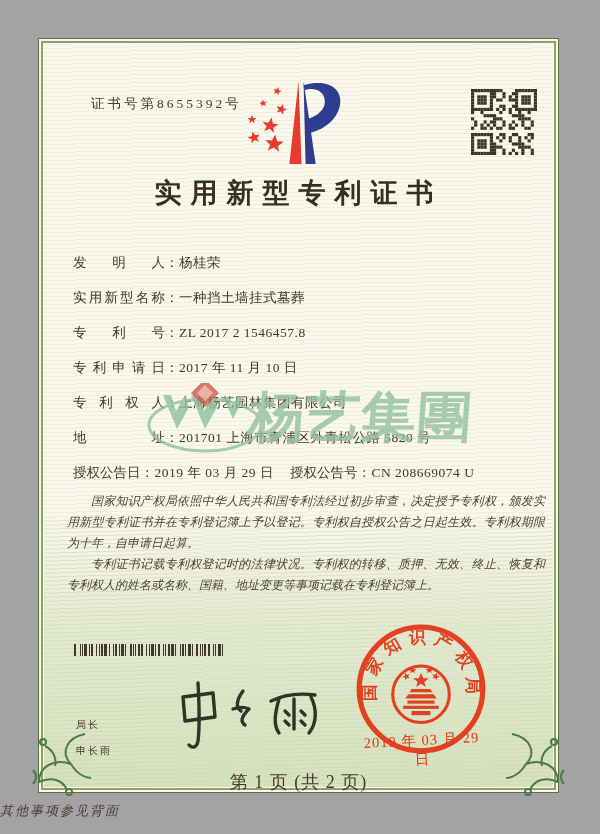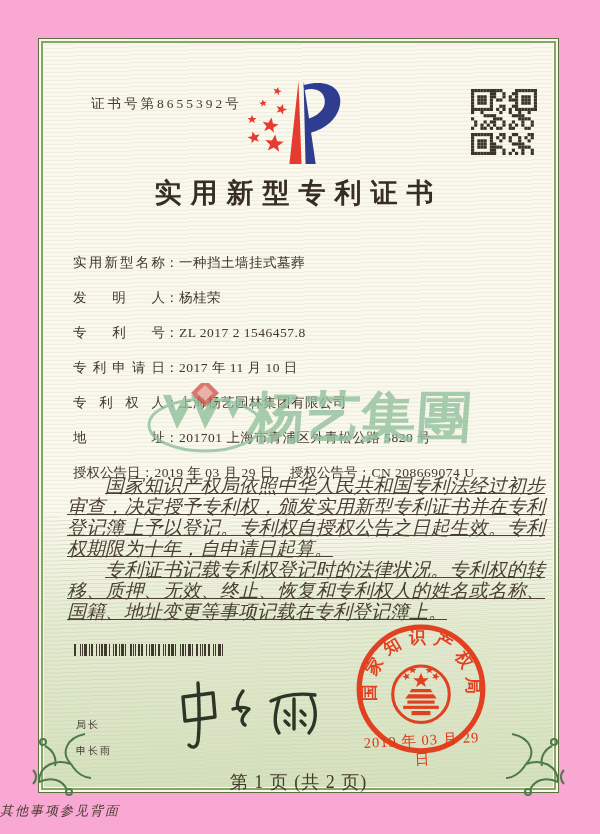--- a/index.html
+++ b/index.html
@@ -1,16 +1,16 @@
 <!DOCTYPE html>
 <html><head>
 <meta charset="utf-8">
 <style>
   html,body{margin:0;padding:0;}
-  .page{position:relative;width:600px;height:834px;background:#f9a8d4;overflow:hidden;
+  .page{position:relative;width:600px;height:834px;background:#a3a3a3;overflow:hidden;
         font-family:"Liberation Serif","DejaVu Serif",serif;color:#3f362b;}
   
   .frame{position:absolute;left:38px;top:38px;width:519px;height:753px;
          border:1px solid #5a7040;background:#faf7ec;}
   .frame-inner{position:absolute;inset:2px;border:2px solid #8aa369;pointer-events:none;}
   .guilloche{position:absolute;inset:5px;
       background:repeating-linear-gradient(179deg,rgba(125,165,115,.10) 0 1px,transparent 1px 4px);
       pointer-events:none;}
   .tint-bottom{position:absolute;left:5px;right:5px;bottom:5px;height:270px;
       background:linear-gradient(180deg,rgba(206,221,178,0) 0%,rgba(203,219,176,.45) 40%,rgba(198,215,170,.7) 100%),
@@ -24,22 +24,22 @@
          font-size:27px;font-weight:bold;letter-spacing:9px;color:#372d23;}
   
   .fields{position:absolute;left:34px;top:206px;width:470px;font-size:13.5px;color:#42382c;}
   .frow{height:35px;line-height:35px;white-space:nowrap;}
   .fl{display:inline-block;width:92px;text-align:justify;text-align-last:justify;vertical-align:top;}
   .colon{display:inline-block;width:14px;}
   .fv{letter-spacing:.5px;}
   .gpair2{margin-left:16px;}
   .gl{display:inline-block;}
   
-  .paras{position:absolute;left:28px;top:436px;width:478px;font-size:19px;line-height:21px;
-         font-style:italic;color:#4a3f31;text-align:justify;text-decoration:underline;}
+  .paras{position:absolute;left:28px;top:452px;width:478px;font-size:12px;line-height:21px;
+         font-style:italic;color:#4a3f31;text-align:justify;}
   .paras p{margin:0;text-indent:2em;}
   
   .watermark{position:absolute;left:106px;top:338px;width:360px;height:110px;opacity:.8;pointer-events:none;}
   .wm-text{position:absolute;left:104px;top:4px;font-size:55px;font-weight:bold;letter-spacing:1px;
            color:#93c29e;font-family:"Liberation Serif","DejaVu Serif",serif;transform:skewX(-4deg);}
   .wm-logo{position:absolute;left:0;top:6px;}
   
   .barcode{position:absolute;left:35px;top:603px;width:152px;height:12px;}
   .signer{position:absolute;left:37px;top:673px;font-size:10px;line-height:26px;letter-spacing:2px;color:#3c332a;}
   .autograph{position:absolute;left:128px;top:628px;}
@@ -295,24 +295,24 @@
           <rect x="14" y="20" width="1" height="1" fill="#3a3328"></rect>
           <rect x="16" y="20" width="1" height="1" fill="#3a3328"></rect>
           <rect x="19" y="20" width="1" height="1" fill="#3a3328"></rect>
         </svg>
     </div>
 
     <div class="title">实用新型专利证书</div>
 
     <div class="fields">
       <div class="frow">
+        <span class="fl">发明人</span><span class="colon">：</span><span class="fv">杨桂荣</span>
+      </div>
+      <div class="frow">
         <span class="fl">实用新型名称</span><span class="colon">：</span><span class="fv">一种挡土墙挂式墓葬</span>
-      </div>
-      <div class="frow">
-        <span class="fl">发明人</span><span class="colon">：</span><span class="fv">杨桂荣</span>
       </div>
       <div class="frow">
         <span class="fl">专利号</span><span class="colon">：</span><span class="fv">ZL 2017 2 1546457.8</span>
       </div>
       <div class="frow">
         <span class="fl">专利申请日</span><span class="colon">：</span><span class="fv">2017 年 11 月 10 日</span>
       </div>
       <div class="frow">
         <span class="fl">专利权人</span><span class="colon">：</span><span class="fv">上海杨艺园林集团有限公司</span>
       </div>

